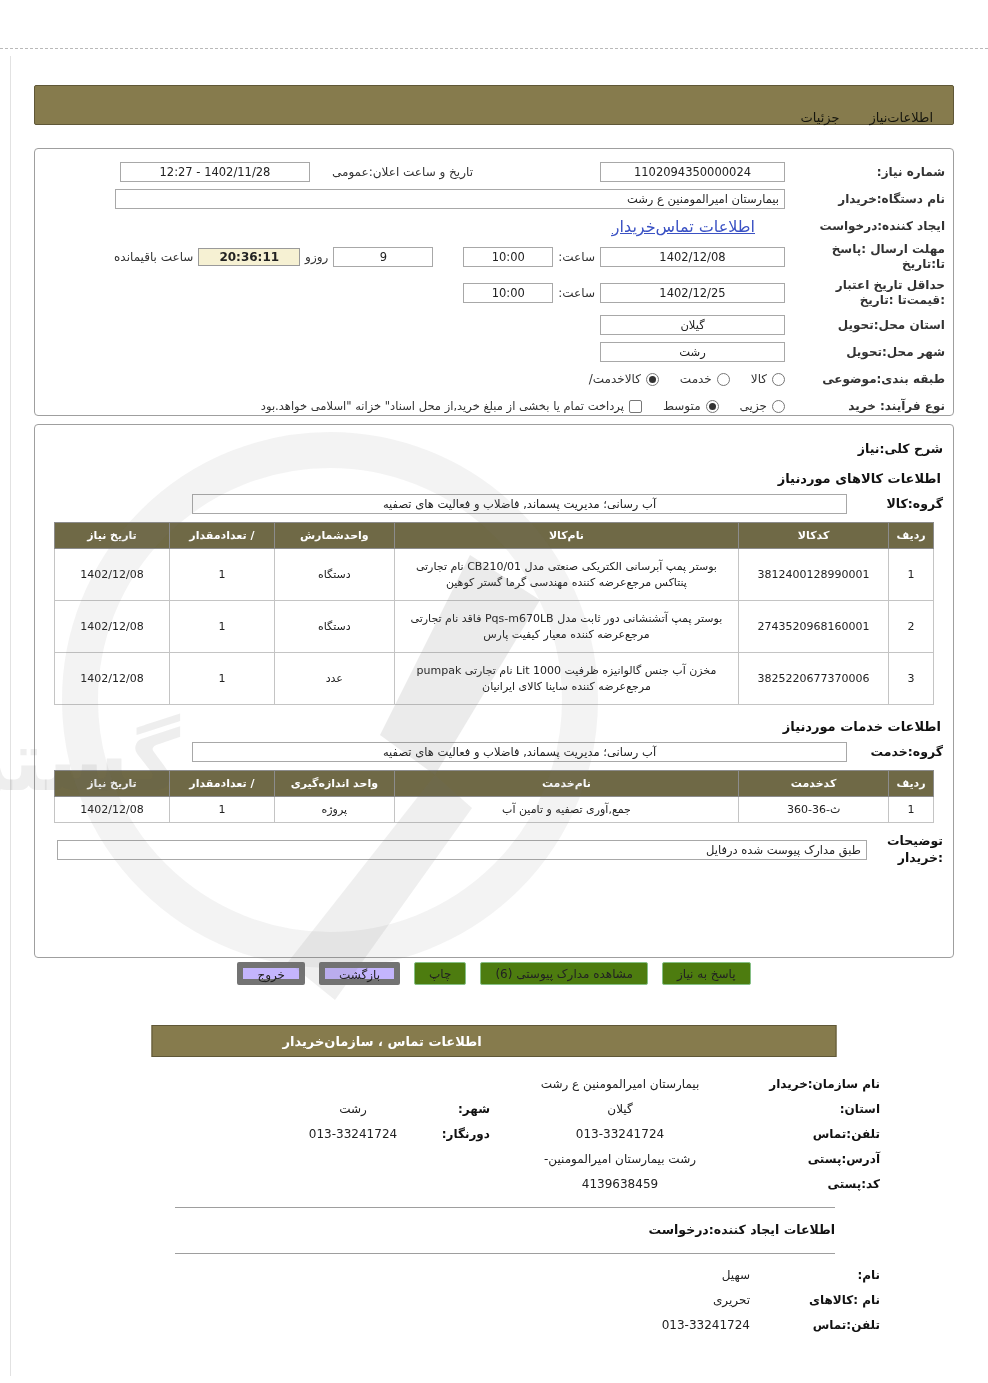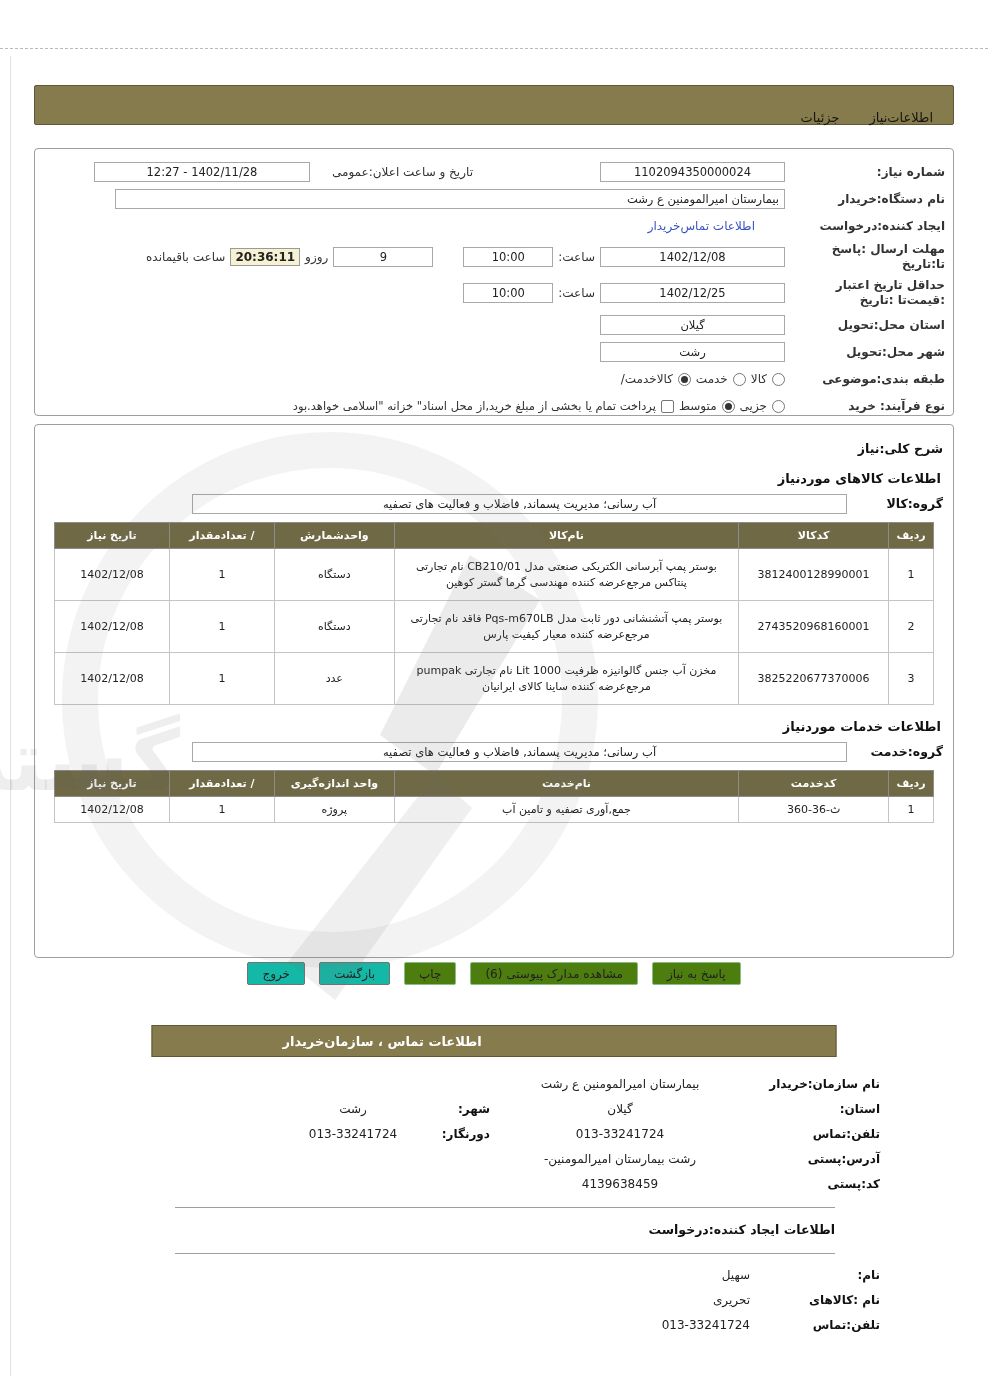--- a/index.html
+++ b/index.html
@@ -18,28 +18,28 @@
 
   
   .box1 { position:absolute; top:148px; right:34px; width:920px; height:268px;
           background:#fff; border:1px solid #9f9f9f; border-radius:4px; padding:7px 8px; }
   .frow { display:flex; align-items:center; margin:5px 0; gap:5px; min-height:22px; font-size:12px; }
   .lbl  { width:155px; flex-shrink:0; text-align:right; line-height:1.25; color:#333;font-weight:bold; }
   .lblS { flex-shrink:0; color:#333; }
   .inp  { border:1px solid #a8a8a8; background:#fff; height:20px; flex-shrink:0;
           display:flex; align-items:center; justify-content:center; font-size:11.5px; padding:0 5px; overflow:hidden; white-space:nowrap; }
   .inp.start { justify-content:flex-start; }
-  .w90{width:90px}.w100{width:100px}.w185{width:185px}.w190{width:216px}.w475{width:475px}.w645{width:645px}.w655{width:655px}.w670{width:670px}.w810{width:810px}
+  .w90{width:90px}.w100{width:100px}.w185{width:185px}.w190{width:190px}.w475{width:475px}.w645{width:645px}.w655{width:655px}.w670{width:670px}.w810{width:810px}
   .gap100{width:100px;flex-shrink:0}.gap20{width:20px;flex-shrink:0}.gap25{width:25px;flex-shrink:0}
   .announce{width:175px;flex-shrink:0;text-align:center;color:#333}
-  .link { color:#3b52c4; cursor:pointer; font-size:12px; }
-  .badge { background:#f6f1d3; border:1px solid #9a9a9a; padding:1px 4px; font-size:12px; font-weight:bold; flex-shrink:0; }
+  .link { color:#3b52c4; cursor:pointer; font-size:16px;text-decoration:underline; }
+  .badge { background:#f6f1d3; border:1px solid #9a9a9a; padding:1px 20px; font-size:12px; font-weight:bold; flex-shrink:0; }
   .radio { width:13px; height:13px; border:1px solid #777; border-radius:50%; background:#fff; flex-shrink:0; position:relative; cursor:pointer; }
   .radio.sel::after { content:""; position:absolute; top:2px; left:2px; width:7px; height:7px; border-radius:50%; background:#333; }
-  .ropt { color:#333; margin-left:0; }
+  .ropt { color:#333; margin-left:16px; }
   .chk { width:13px; height:13px; border:1px solid #777; border-radius:2px; background:#fff; flex-shrink:0; cursor:pointer; }
   .note { font-size:11.5px; color:#333; white-space:nowrap; }
   .ltr { direction:ltr; unicode-bidi:embed; }
 
   
   .box2 { position:absolute; top:424px; right:34px; width:920px; height:534px;
           background:#fff; border:1px solid #9f9f9f; border-radius:4px; padding:8px 8px; }
   .frow2 { display:flex; align-items:center; margin:8px 2px; gap:6px; font-size:12.5px; }
   .blbl { font-weight:bold; flex-shrink:0; text-align:right; line-height:1.3; color:#111; }
   .bw100{width:102px}.bw90{width:90px}.bw70{width:70px}
@@ -47,21 +47,21 @@
   .tbl { width:880px; margin:4px auto 10px; border-collapse:collapse; font-size:11px; }
   .tbl th { background:#6F6946; color:#fff; border:1px solid #8c8c8c; height:26px; font-weight:bold; padding:2px 4px; }
   .tbl td { border:1px solid #c4c4c4; text-align:center; padding:3px 6px; line-height:1.4; color:#222; }
   .goods td { height:52px; }
   .services td { height:26px; }
 
   
   .btnrow { position:absolute; top:962px; right:34px; width:920px; display:flex; justify-content:center; gap:14px; }
   .btn { height:23px; padding:0 14px; font-size:12px; font-family:inherit; border-radius:2px; cursor:pointer; color:#222; }
   .btn.green { background:#4d7c0f; border:1px solid #86bf86; }
-  .btn.pink  { background:#14b8a6; border:1px solid #737373;text-align:right; }
+  .btn.pink  { background:#c4b5fd; border:6px solid #737373;text-align:right; }
 
   
   .contact-bar { position:absolute; top:1025px; left:50%; transform:translateX(-50%);
                  width:685px; height:32px; background:#867B4D; border:1px solid #5f5737;
                  color:#fff; font-weight:bold; font-size:13px;
                  display:flex; align-items:center; justify-content:flex-end; padding-left:130px; }
   .contact-body { position:absolute; top:1066px; right:108px; width:730px; }
   .crow { display:flex; align-items:center; margin:11px 0; font-size:12px; }
   .clbl { width:130px; flex-shrink:0; font-weight:bold; text-align:right; color:#111; }
   .cval { width:260px; flex-shrink:0; text-align:center; color:#222; }
@@ -245,20 +245,24 @@
         <td>1</td>
         <td class="ltr">ث-36-360</td>
         <td>جمع,آوری تصفیه و تامین آب</td>
         <td>پروژه</td>
         <td>1</td>
         <td class="ltr">1402/12/08</td>
       </tr>
     </tbody>
   </table>
 
+  <div class="frow2">
+    <span class="blbl bw70">توضیحات :خریدار</span>
+    <span class="inp w810 start">طبق مدارک پیوست شده درفایل</span>
+  </div>
 </div>
 
 <div class="btnrow">
   <button class="btn green">پاسخ به نیاز</button>
   <button class="btn green">مشاهده مدارک پیوستی (6)</button>
   <button class="btn green">چاپ</button>
   <button class="btn pink">بازگشت</button>
   <button class="btn pink">خروج</button>
 </div>
 

